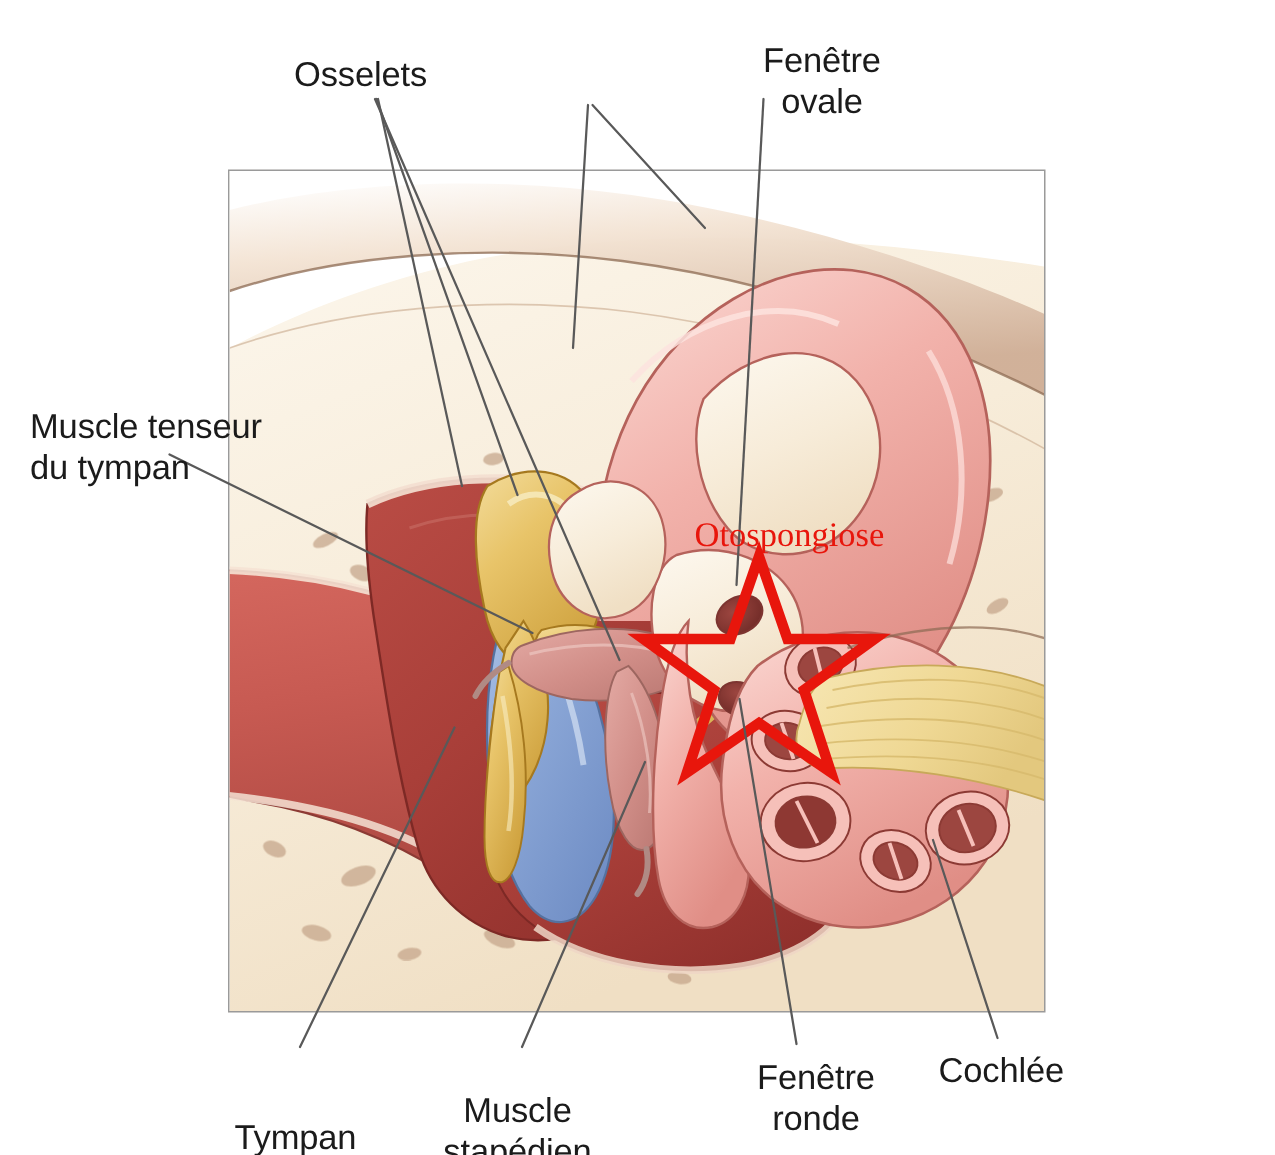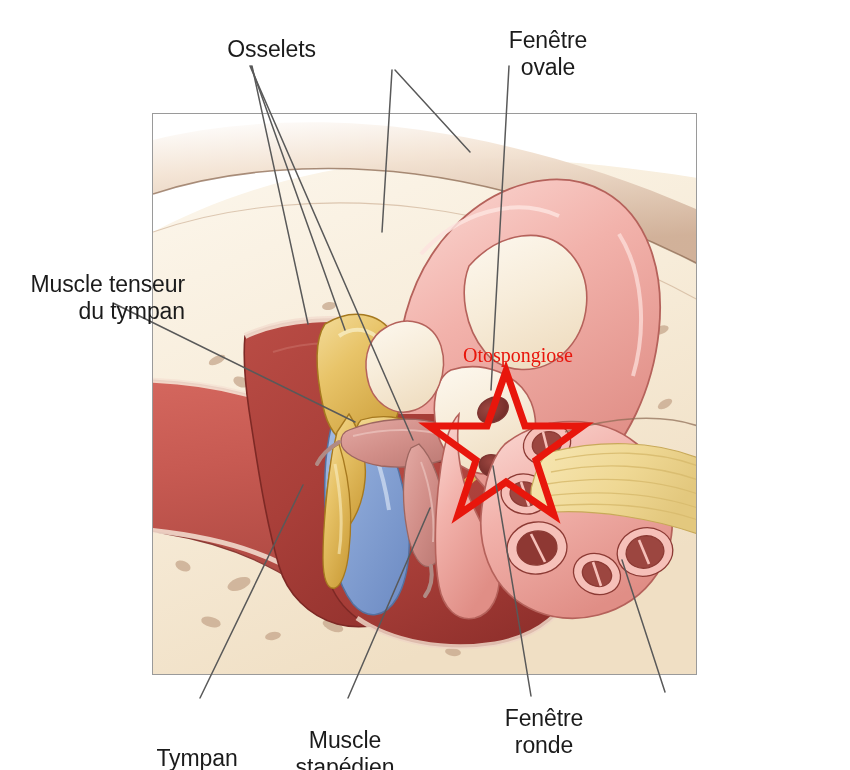--- a/index.html
+++ b/index.html
@@ -28,26 +28,26 @@
   .label {
     position: absolute;
     font-family: "Liberation Sans", sans-serif;
     font-size: 23px;
     line-height: 1.16;
     color: #1b1b1b;
     white-space: pre-line;
     letter-spacing: -0.1px;
   }
   .label.center { text-align: center; }
-  .label.left   { text-align: right; }
+  .label.left   { text-align: left; }
 
   .annotation-text {
     position: absolute;
     font-family: "Liberation Serif", serif;
-    font-size: 20px;
+    font-size: 23px;
     color: #e8160c;
     white-space: nowrap;
   }
 
   
   #figure-frame {
     position: absolute;
     left: 152px;
     top: 113px;
     width: 545px;
@@ -357,16 +357,17 @@
 du tympan</div>
 
   <div class="label center" style="left:152px; top:705px; width:90px;margin-top:40px;">Tympan</div>
 
   <div class="label center" style="left:285px; top:727px; width:120px;">Muscle
 stapédien</div>
 
   <div class="label center" style="left:492px; top:705px; width:104px;">Fenêtre
 ronde</div>
 
+  <div class="label center" style="left:615px; top:700px; width:105px;">Cochlée</div>
 
   <div class="annotation-text" style="left:463px; top:344px;">Otospongiose</div>
 
 </div>
 
 </body></html>

